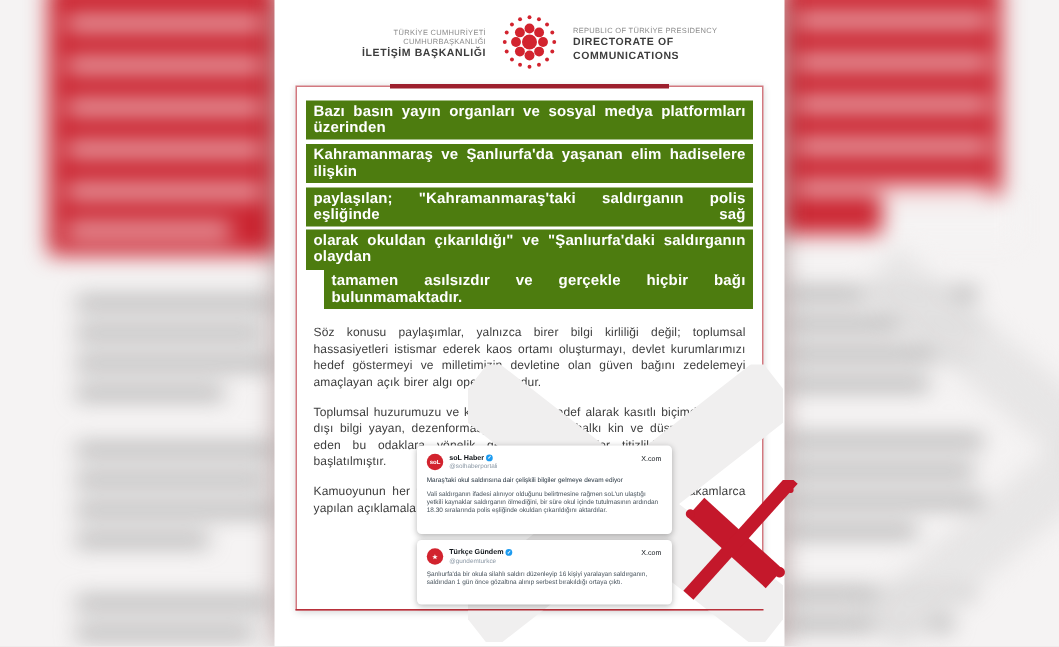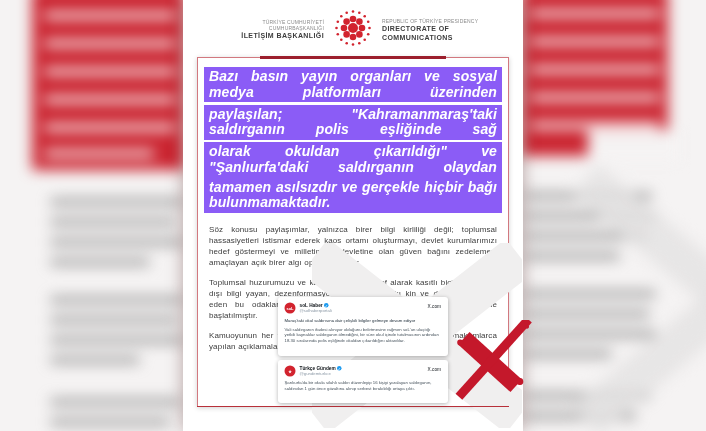--- a/index.html
+++ b/index.html
@@ -26,24 +26,24 @@
   .hdr-bold{font-size:7px;font-weight:bold;color:#3d3d3d;letter-spacing:.4px;line-height:8.5px;margin-top:1px;}
   
   .panel{
     position:absolute;left:14px;top:57px;width:312px;height:350px;background:#fff;
     border:1px solid rgba(186,48,58,.65);
     box-shadow:0 1px 5px rgba(0,0,0,.18);
   }
   .panel-accent{position:absolute;top:-2.5px;left:50%;transform:translateX(-50%);width:186px;height:3.5px;background:#9c1f2d;}
   .redblock{margin:9px 6px 8px 6px;}
   .jline{
-    display:block;background:#8b5cf6;color:#fff;font-weight:bold;
-    font-size:14px;line-height:1.12;letter-spacing:.1px;
+    display:block;background:#4d7c0f;color:#fff;font-weight:bold;
+    font-size:10px;line-height:1.12;letter-spacing:.1px;
     padding:2px 5px;margin-bottom:2.4px;
-    text-align:justify;text-align-last:justify;font-style:italic;
+    text-align:justify;text-align-last:justify;
   }
   .jline.last{display:inline-block;text-align-last:left;margin-left:6px;}
   .lastwrap{margin:-2.4px 0 0 0;}
   .paras{margin:0 11px;}
   .para{
     font-size:8px;line-height:11px;color:#3c3c3c;text-align:justify;
     letter-spacing:.1px;margin:0 0 9px 0;word-spacing:.4px;
   }
   
   .wmx{position:absolute;right:-14px;top:185px;width:210px;height:185px;overflow:hidden;z-index:0;}
@@ -167,23 +167,24 @@
         <div class="hdr-bold">DIRECTORATE OF</div>
         <div class="hdr-bold" style="margin-top:0;">COMMUNICATIONS</div>
       </div>
     </div>
 
     <div class="panel">
       <div class="panel-accent"></div>
 
       <div class="redblock">
         <span class="jline">Bazı basın yayın organları ve sosyal medya platformları üzerinden</span>
+        <span class="jline">Kahramanmaraş ve Şanlıurfa'da yaşanan elim hadiselere ilişkin</span>
         <span class="jline">paylaşılan; "Kahramanmaraş'taki saldırganın polis eşliğinde sağ</span>
         <span class="jline">olarak okuldan çıkarıldığı" ve "Şanlıurfa'daki saldırganın olaydan</span>
-        <div class="lastwrap"><span class="jline last" style="margin-left:0;">tamamen asılsızdır ve gerçekle hiçbir bağı bulunmamaktadır.</span></div>
+        <div class="lastwrap"><span class="jline last" style="margin-left:12px;">tamamen asılsızdır ve gerçekle hiçbir bağı bulunmamaktadır.</span></div>
       </div>
 
       <div class="paras">
         <p class="para">Söz konusu paylaşımlar, yalnızca birer bilgi kirliliği değil; toplumsal hassasiyetleri istismar ederek kaos ortamı oluşturmayı, devlet kurumlarımızı hedef göstermeyi ve milletimizin devletine olan güven bağını zedelemeyi amaçlayan açık birer algı operasyonudur.</p>
         <p class="para">Toplumsal huzurumuzu ve kamu düzenini hedef alarak kasıtlı biçimde gerçek dışı bilgi yayan, dezenformasyon aracılığıyla halkı kin ve düşmanlığa sevk eden bu odaklara yönelik gerekli adli süreçler titizlikle ve ivedilikle başlatılmıştır.</p>
         <p class="para">Kamuoyunun her türlü provokatif girişime karşı yalnızca resmi makamlarca yapılan açıklamaları dikkate alması önemle rica olunur.</p>
       </div>
 
       <div class="wmx">
           <div class="a"></div>

